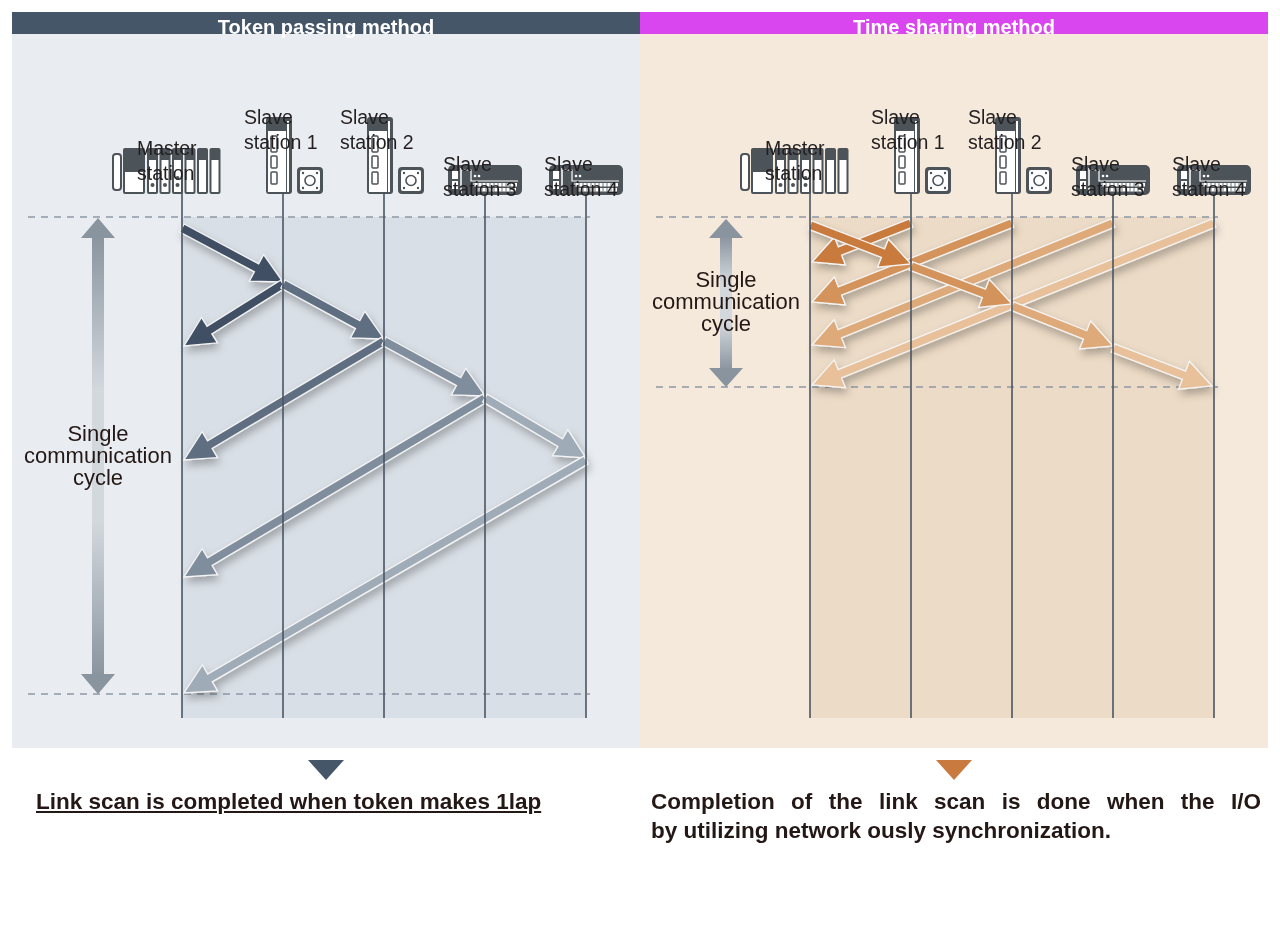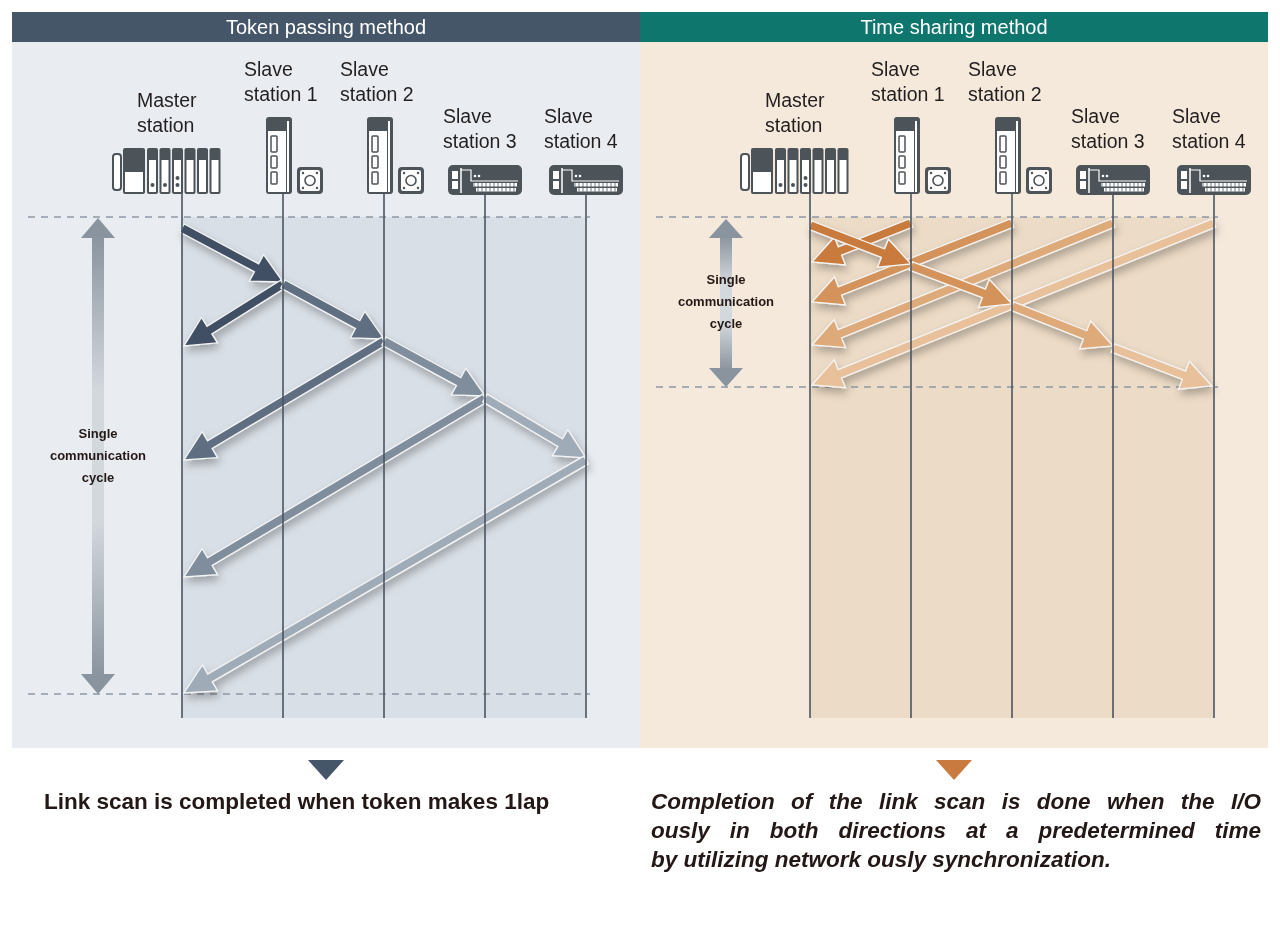--- a/index.html
+++ b/index.html
@@ -1,34 +1,34 @@
 <!DOCTYPE html>
 <html><head>
 <meta charset="utf-8">
 <style>
   html, body { margin:0; padding:0; }
   body { width:1280px; height:930px; background:#ffffff; position:relative; overflow:hidden;
          font-family:"Liberation Sans", sans-serif; }
   .panel { position:absolute; top:12px; height:736px; }
   .panel-left { left:12px; width:628px; background:#e9edf1; }
   .panel-right { left:640px; width:628px; background:#f5e9db; }
-  .panel-header { position:absolute; left:0; top:0; width:100%; height:30px; color:#fff;
-                  font-weight:normal; font-size:20px; text-align:center; line-height:31px; }
+  .panel-header { position:absolute; left:0; top:0; width:100%; height:22px; color:#fff;
+                  font-weight:bold; font-size:20px; text-align:center; line-height:31px; }
   .panel-left .panel-header { background:#465669; }
-  .panel-right .panel-header { background:#0f766e; }
-  .station-label { position:absolute; font-size:19.5px; color:#231f20; line-height:25px; white-space:nowrap; }
-  .cycle-label { position:absolute; font-size:13px; font-weight:bold; color:#231815; text-align:center;
+  .panel-right .panel-header { background:#d946ef; }
+  .station-label { position:absolute; font-size:19.5px; color:#231f20; line-height:25px; white-space:nowrap;margin-top:48px; }
+  .cycle-label { position:absolute; font-size:22px; font-weight:normal; color:#231815; text-align:center;
                  line-height:22px; white-space:nowrap; }
   .diagram-svg { position:absolute; left:0; top:0; }
   .caption-triangle { position:absolute; width:0; height:0; border-left:18px solid transparent;
                       border-right:18px solid transparent; border-top:20px solid #465669; }
   .caption-triangle.orange { border-top-color:#c97a3e; }
   .caption { position:absolute; font-weight:bold; color:#231815; font-size:22.5px; line-height:29px; }
-  .caption-left { left:44px; top:787px; white-space:nowrap; }
-  .caption-right { left:651px; top:787px; width:610px; text-align:justify;font-style:italic; }
+  .caption-left { left:36px; top:787px; white-space:nowrap;text-decoration:underline; }
+  .caption-right { left:651px; top:787px; width:610px; text-align:justify; }
   .caption-right span { display:block; text-align:justify; text-align-last:justify; }
   .caption-right span.last { text-align-last:left; }
 </style>
 </head>
 <body>
 
 <div class="panel panel-left">
   <div class="panel-header">Token passing method</div>
 </div>
 
@@ -356,15 +356,14 @@
     <div>communication</div>
     <div>cycle</div>
 </div>
 
 <div class="caption-triangle" style="left:308px; top:760px;"></div>
 <div class="caption-triangle orange" style="left:936px; top:760px;"></div>
 
 <div class="caption caption-left">Link scan is completed when token makes 1lap</div>
 <div class="caption caption-right">
   <span>Completion of the link scan is done when the I/O</span>
-  <span>ously in both directions at a predetermined time</span>
   <span class="last">by utilizing network ously synchronization.</span>
 </div>
 
 </body></html>

